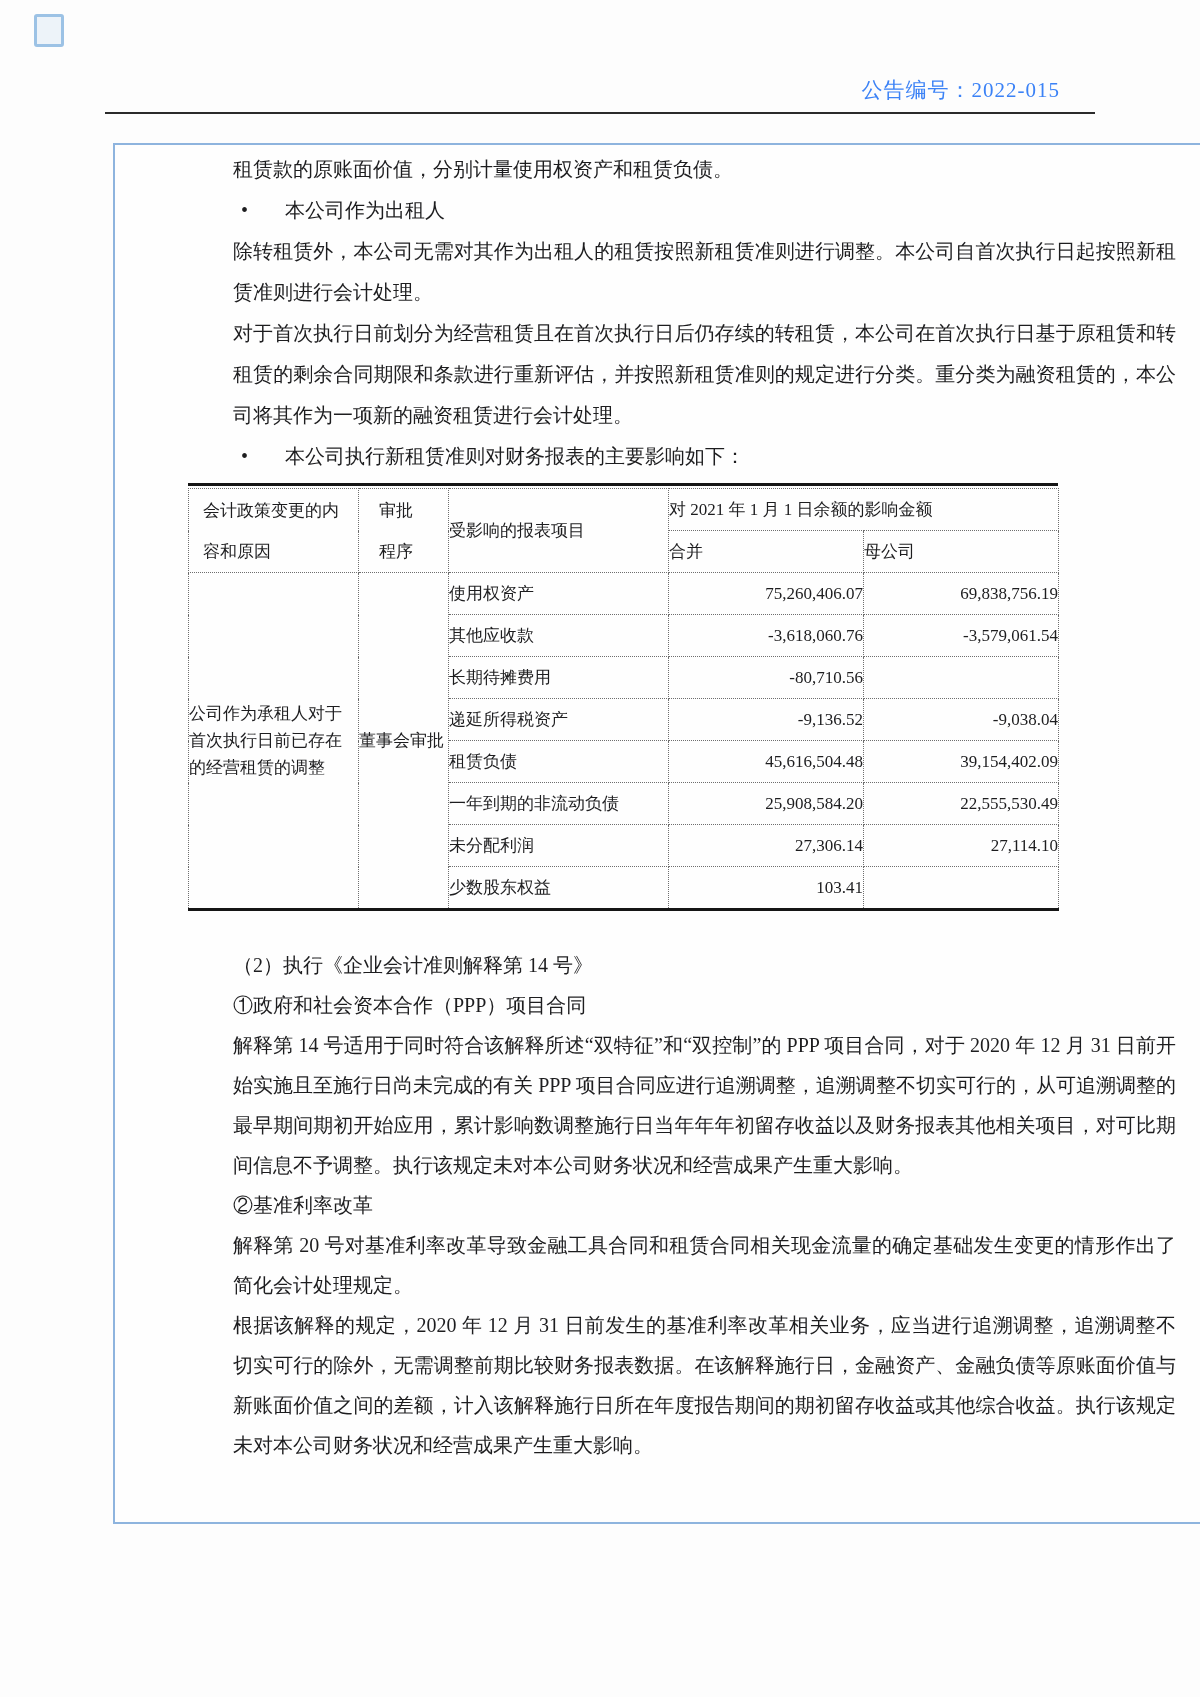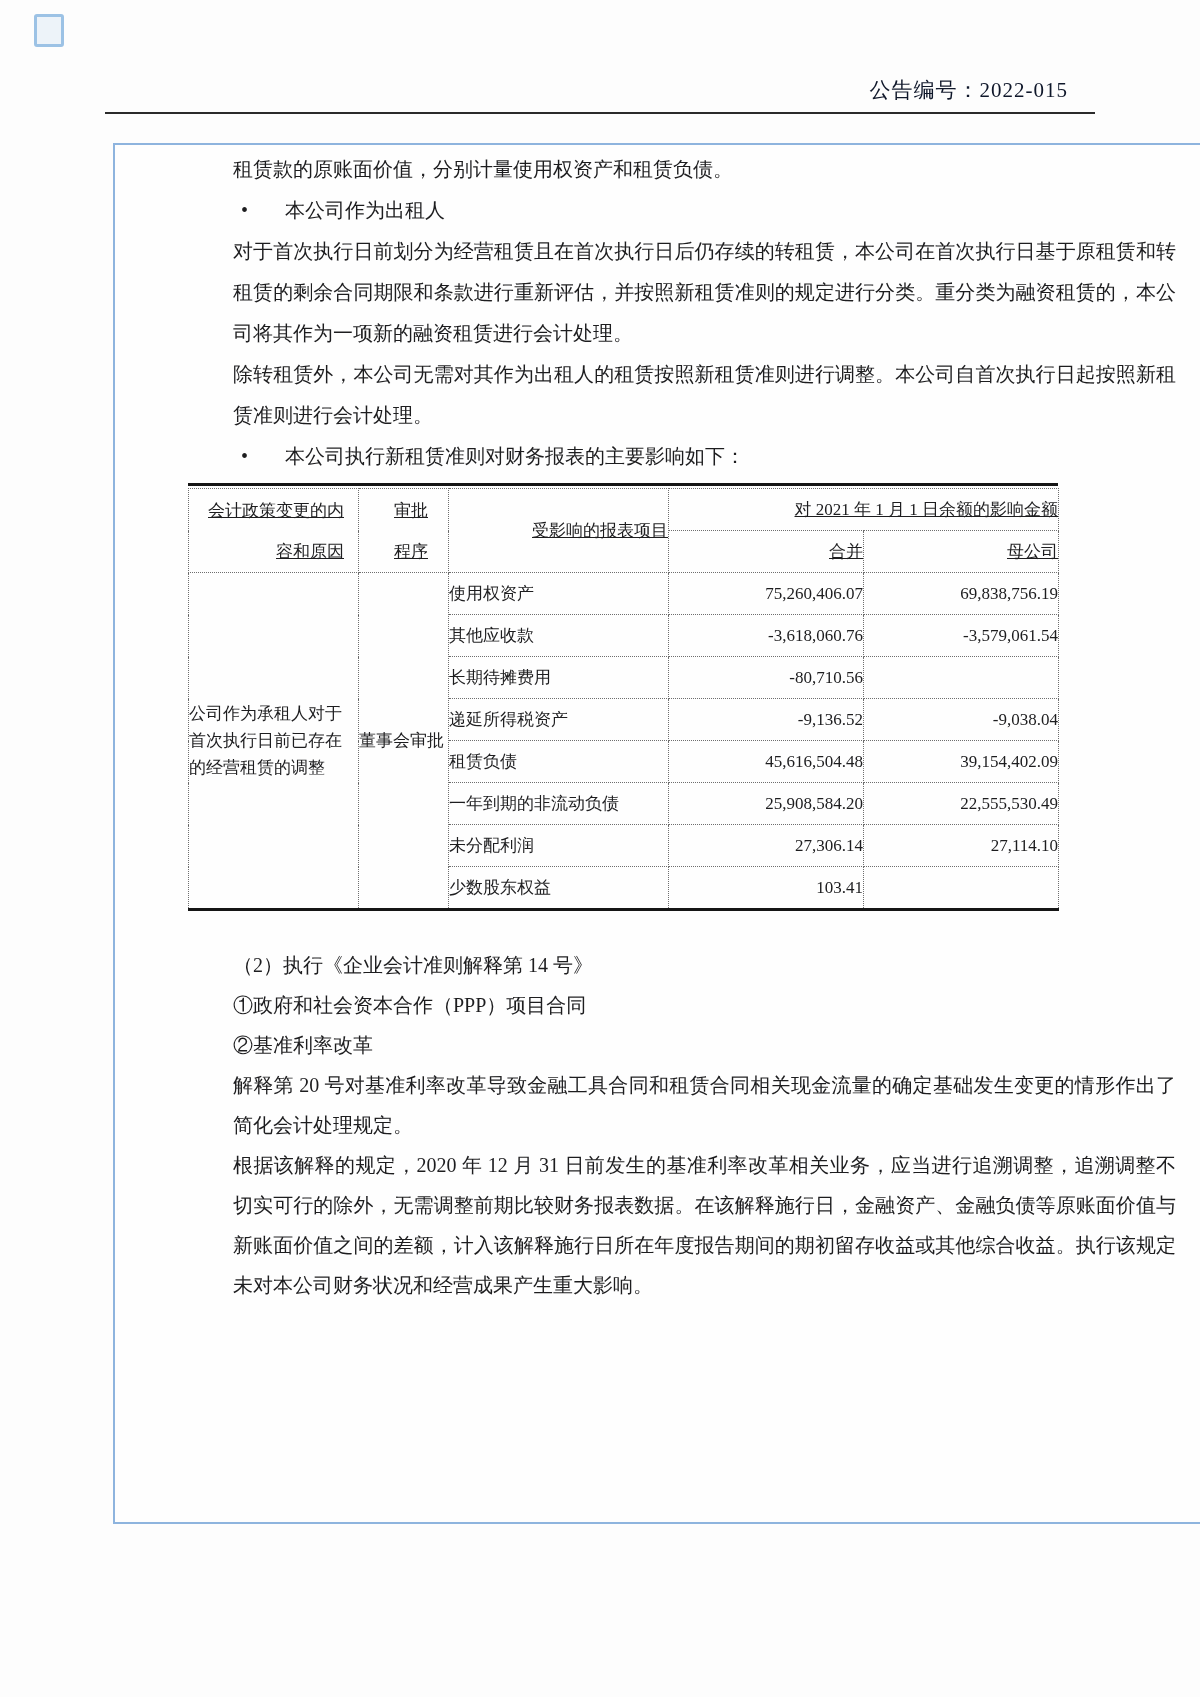--- a/index.html
+++ b/index.html
@@ -9,22 +9,22 @@
     font-family:"Liberation Serif","DejaVu Serif",serif;
     color:#1d1d1f;
     position:relative;
     -webkit-font-smoothing:antialiased;
   }
   .corner-mark{
     position:absolute;left:34px;top:14px;width:24px;height:27px;
     border:3px solid #9cc2e5;border-radius:3px;background:rgba(190,215,240,.25);
   }
   .doc-header{
-    position:absolute;left:98px;top:76px;width:990px;
-    text-align:right;font-size:21px;letter-spacing:1px;color:#0f172a;
+    position:absolute;left:90px;top:76px;width:990px;
+    text-align:right;font-size:21px;letter-spacing:1px;color:#3b82f6;
     box-sizing:border-box;padding-right:20px;
   }
   .header-rule{
     position:absolute;left:105px;top:112px;width:990px;height:2px;background:#2b2b2b;
   }
   .content-box{
     position:absolute;left:113px;top:143px;width:1141px;height:1381px;
     border:2px solid #8eb4de;background:#fefefe;
     box-sizing:border-box;
     padding:4px 76px 0 118px;
@@ -39,21 +39,21 @@
     border-top:3px solid #151515;padding-top:2px;
   }
   table.impact{
     border-collapse:collapse;width:870px;table-layout:fixed;
     font-size:17px;border-bottom:3px solid #151515;
   }
   table.impact th,table.impact td{
     border:1px dotted #6e6e6e;font-weight:normal;
     padding:0;height:25px;box-sizing:border-box;
   }
-  table.impact th{height:27px;text-align:right;text-decoration:underline;}
+  table.impact th{height:27px;text-align:left;}
   td.reason{
     text-align:left;vertical-align:middle;
     padding:0 12px 0 16px;line-height:27px;
   }
   td.approval{
     text-align:justify;vertical-align:middle;
     padding:0 21px;line-height:30px;
   }
   td.item{text-align:left;padding-left:10px;white-space:nowrap;}
   td.num{text-align:right;padding-right:8px;white-space:nowrap;}
@@ -72,22 +72,22 @@
 <div class="content-box" data-interactable="false">
 
   <div class="sec1" data-interactable="false">
     <p data-interactable="false">租赁款的原账面价值，分别计量使用权资产和租赁负债。</p>
 
     <div class="bullet-line" data-interactable="false">
       <span class="bullet-dot" data-interactable="false">•</span>
       <span data-interactable="false">本公司作为出租人</span>
     </div>
 
+    <p data-interactable="false">除转租赁外，本公司无需对其作为出租人的租赁按照新租赁准则进行调整。本公司自首次执行日起按照新租赁准则进行会计处理。</p>
     <p data-interactable="false">对于首次执行日前划分为经营租赁且在首次执行日后仍存续的转租赁，本公司在首次执行日基于原租赁和转租赁的剩余合同期限和条款进行重新评估，并按照新租赁准则的规定进行分类。重分类为融资租赁的，本公司将其作为一项新的融资租赁进行会计处理。</p>
-    <p data-interactable="false">除转租赁外，本公司无需对其作为出租人的租赁按照新租赁准则进行调整。本公司自首次执行日起按照新租赁准则进行会计处理。</p>
 
     <div class="bullet-line" data-interactable="false">
       <span class="bullet-dot" data-interactable="false">•</span>
       <span data-interactable="false">本公司执行新租赁准则对财务报表的主要影响如下：</span>
     </div>
 
     <div class="table-wrap" data-interactable="false">
       <table class="impact" data-interactable="false">
         <colgroup>
           <col style="width:170px">
@@ -150,18 +150,19 @@
           <td class="num" data-interactable="false"></td>
         </tr>
       </tbody>
         </table>
     </div>
   </div>
 
   <div class="sec2" data-interactable="false">
     <p data-interactable="false">（2）执行《企业会计准则解释第 14 号》</p>
     <p data-interactable="false">①政府和社会资本合作（PPP）项目合同</p>
+    <p data-interactable="false">解释第 14 号适用于同时符合该解释所述“双特征”和“双控制”的 PPP 项目合同，对于 2020 年 12 月 31 日前开始实施且至施行日尚未完成的有关 PPP 项目合同应进行追溯调整，追溯调整不切实可行的，从可追溯调整的最早期间期初开始应用，累计影响数调整施行日当年年年初留存收益以及财务报表其他相关项目，对可比期间信息不予调整。执行该规定未对本公司财务状况和经营成果产生重大影响。</p>
     <p data-interactable="false">②基准利率改革</p>
     <p data-interactable="false">解释第 20 号对基准利率改革导致金融工具合同和租赁合同相关现金流量的确定基础发生变更的情形作出了简化会计处理规定。</p>
     <p data-interactable="false">根据该解释的规定，2020 年 12 月 31 日前发生的基准利率改革相关业务，应当进行追溯调整，追溯调整不切实可行的除外，无需调整前期比较财务报表数据。在该解释施行日，金融资产、金融负债等原账面价值与新账面价值之间的差额，计入该解释施行日所在年度报告期间的期初留存收益或其他综合收益。执行该规定未对本公司财务状况和经营成果产生重大影响。</p>
   </div>
 
 </div>
 
 </body></html>

